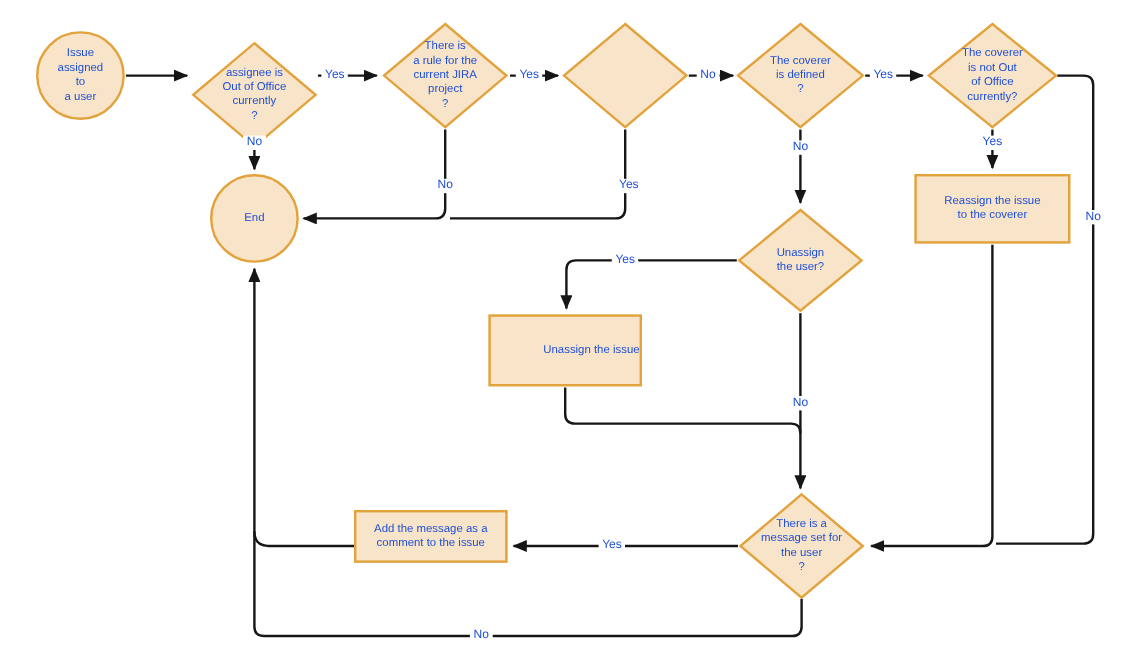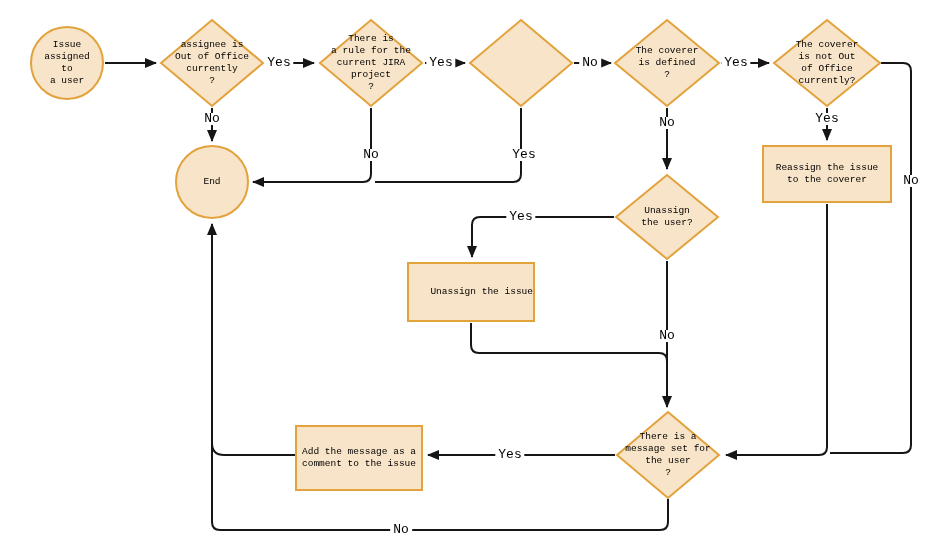--- a/index.html
+++ b/index.html
@@ -1,18 +1,18 @@
 <!DOCTYPE html>
 <html style="--node_fill: #F8E4C8; --node_stroke: #E2A23C; --line: #161616;"><head>
 <meta charset="utf-8">
 <style>
   html,body { margin:0; padding:0; background:#ffffff; }
   .canvas {
     position:relative; width:934px; height:560px; background:#ffffff;
-    font-family:Liberation Mono, monospace; color:#000000;
+    font-family:Liberation Sans, sans-serif; color:#1d4ed8;
     overflow:hidden;
   }
   svg.edges { position:absolute; left:0; top:0; z-index:1; }
   .edge { fill:none; stroke:var(--line,#161616); stroke-width:2px; }
   .arrowhead { fill:var(--line,#161616); }
 
   .node { position:absolute; z-index:2; display:flex; align-items:center; justify-content:center; }
   .node .lbl {
     white-space:pre-line; text-align:center; font-size:9.5px; line-height:1.25;
     position:relative; z-index:2;
@@ -27,21 +27,21 @@
     background:var(--node_fill,#F8E4C8);
     border:2px solid var(--node_stroke,#E2A23C);
     box-sizing:border-box;
   }
   .diamond { background:transparent; }
   .diamond svg { position:absolute; left:0; top:0; overflow:visible; }
   .diamond polygon { fill:var(--node_fill,#F8E4C8); stroke:var(--node_stroke,#E2A23C); stroke-width:2px; stroke-linejoin:miter; }
 
   .elabel {
     position:absolute; z-index:3; transform:translate(-50%,-50%);
-    background:#ffffff; padding:0 3px; font-size:13px; line-height:12px;
+    background:#ffffff; padding:0 3px; font-size:10px; line-height:12px;
   }
 </style>
 </head>
 <body>
 
 <div class="canvas">
 
   <svg class="edges" width="934" height="560">
     <defs>
       <marker id="arrow" viewBox="0 0 12 10" refX="11" refY="5" markerWidth="12" markerHeight="10" orient="auto" markerUnits="userSpaceOnUse">
@@ -74,21 +74,21 @@
     <path class="edge" d="M 295 455 L 224 455 Q 212 455 212 443"></path>
   </svg>
 
   <div class="node circle" style="left:30px;top:26px;width:74px;height:74px;">
     <div class="lbl">Issue
 assigned
 to
 a user</div>
   </div>
 
-  <div class="node diamond" style="left:160px;top:19px;width:104px;height:88px;">
+  <div class="node diamond" style="left:160px;top:35px;width:104px;height:88px;">
     <svg width="104" height="88" viewBox="0 0 104 88">
         <polygon points="52,1 103,44 52,87 1,44"></polygon>
       </svg>
     <div class="lbl">assignee is
 Out of Office
 currently
 ?</div>
   </div>
 
   <div class="node diamond" style="left:319px;top:19px;width:104px;height:88px;">
@@ -151,21 +151,21 @@
   <div class="node diamond" style="left:616px;top:411px;width:104px;height:88px;">
     <svg width="104" height="88" viewBox="0 0 104 88">
         <polygon points="52,1 103,44 52,87 1,44"></polygon>
       </svg>
     <div class="lbl">There is a
 message set for
 the user
 ?</div>
   </div>
 
-  <div class="node rect" style="left:295px;top:425px;width:128px;height:66px;">
+  <div class="node rect" style="left:295px;top:425px;width:128px;height:44px;">
     <div class="lbl">Add the message as a
 comment to the issue</div>
   </div>
 
   <div class="elabel" style="left:279px;top:63px;">Yes</div>
   <div class="elabel" style="left:212px;top:119px;">No</div>
   <div class="elabel" style="left:441px;top:63px;">Yes</div>
   <div class="elabel" style="left:371px;top:155px;">No</div>
   <div class="elabel" style="left:590px;top:63px;">No</div>
   <div class="elabel" style="left:524px;top:155px;">Yes</div>

